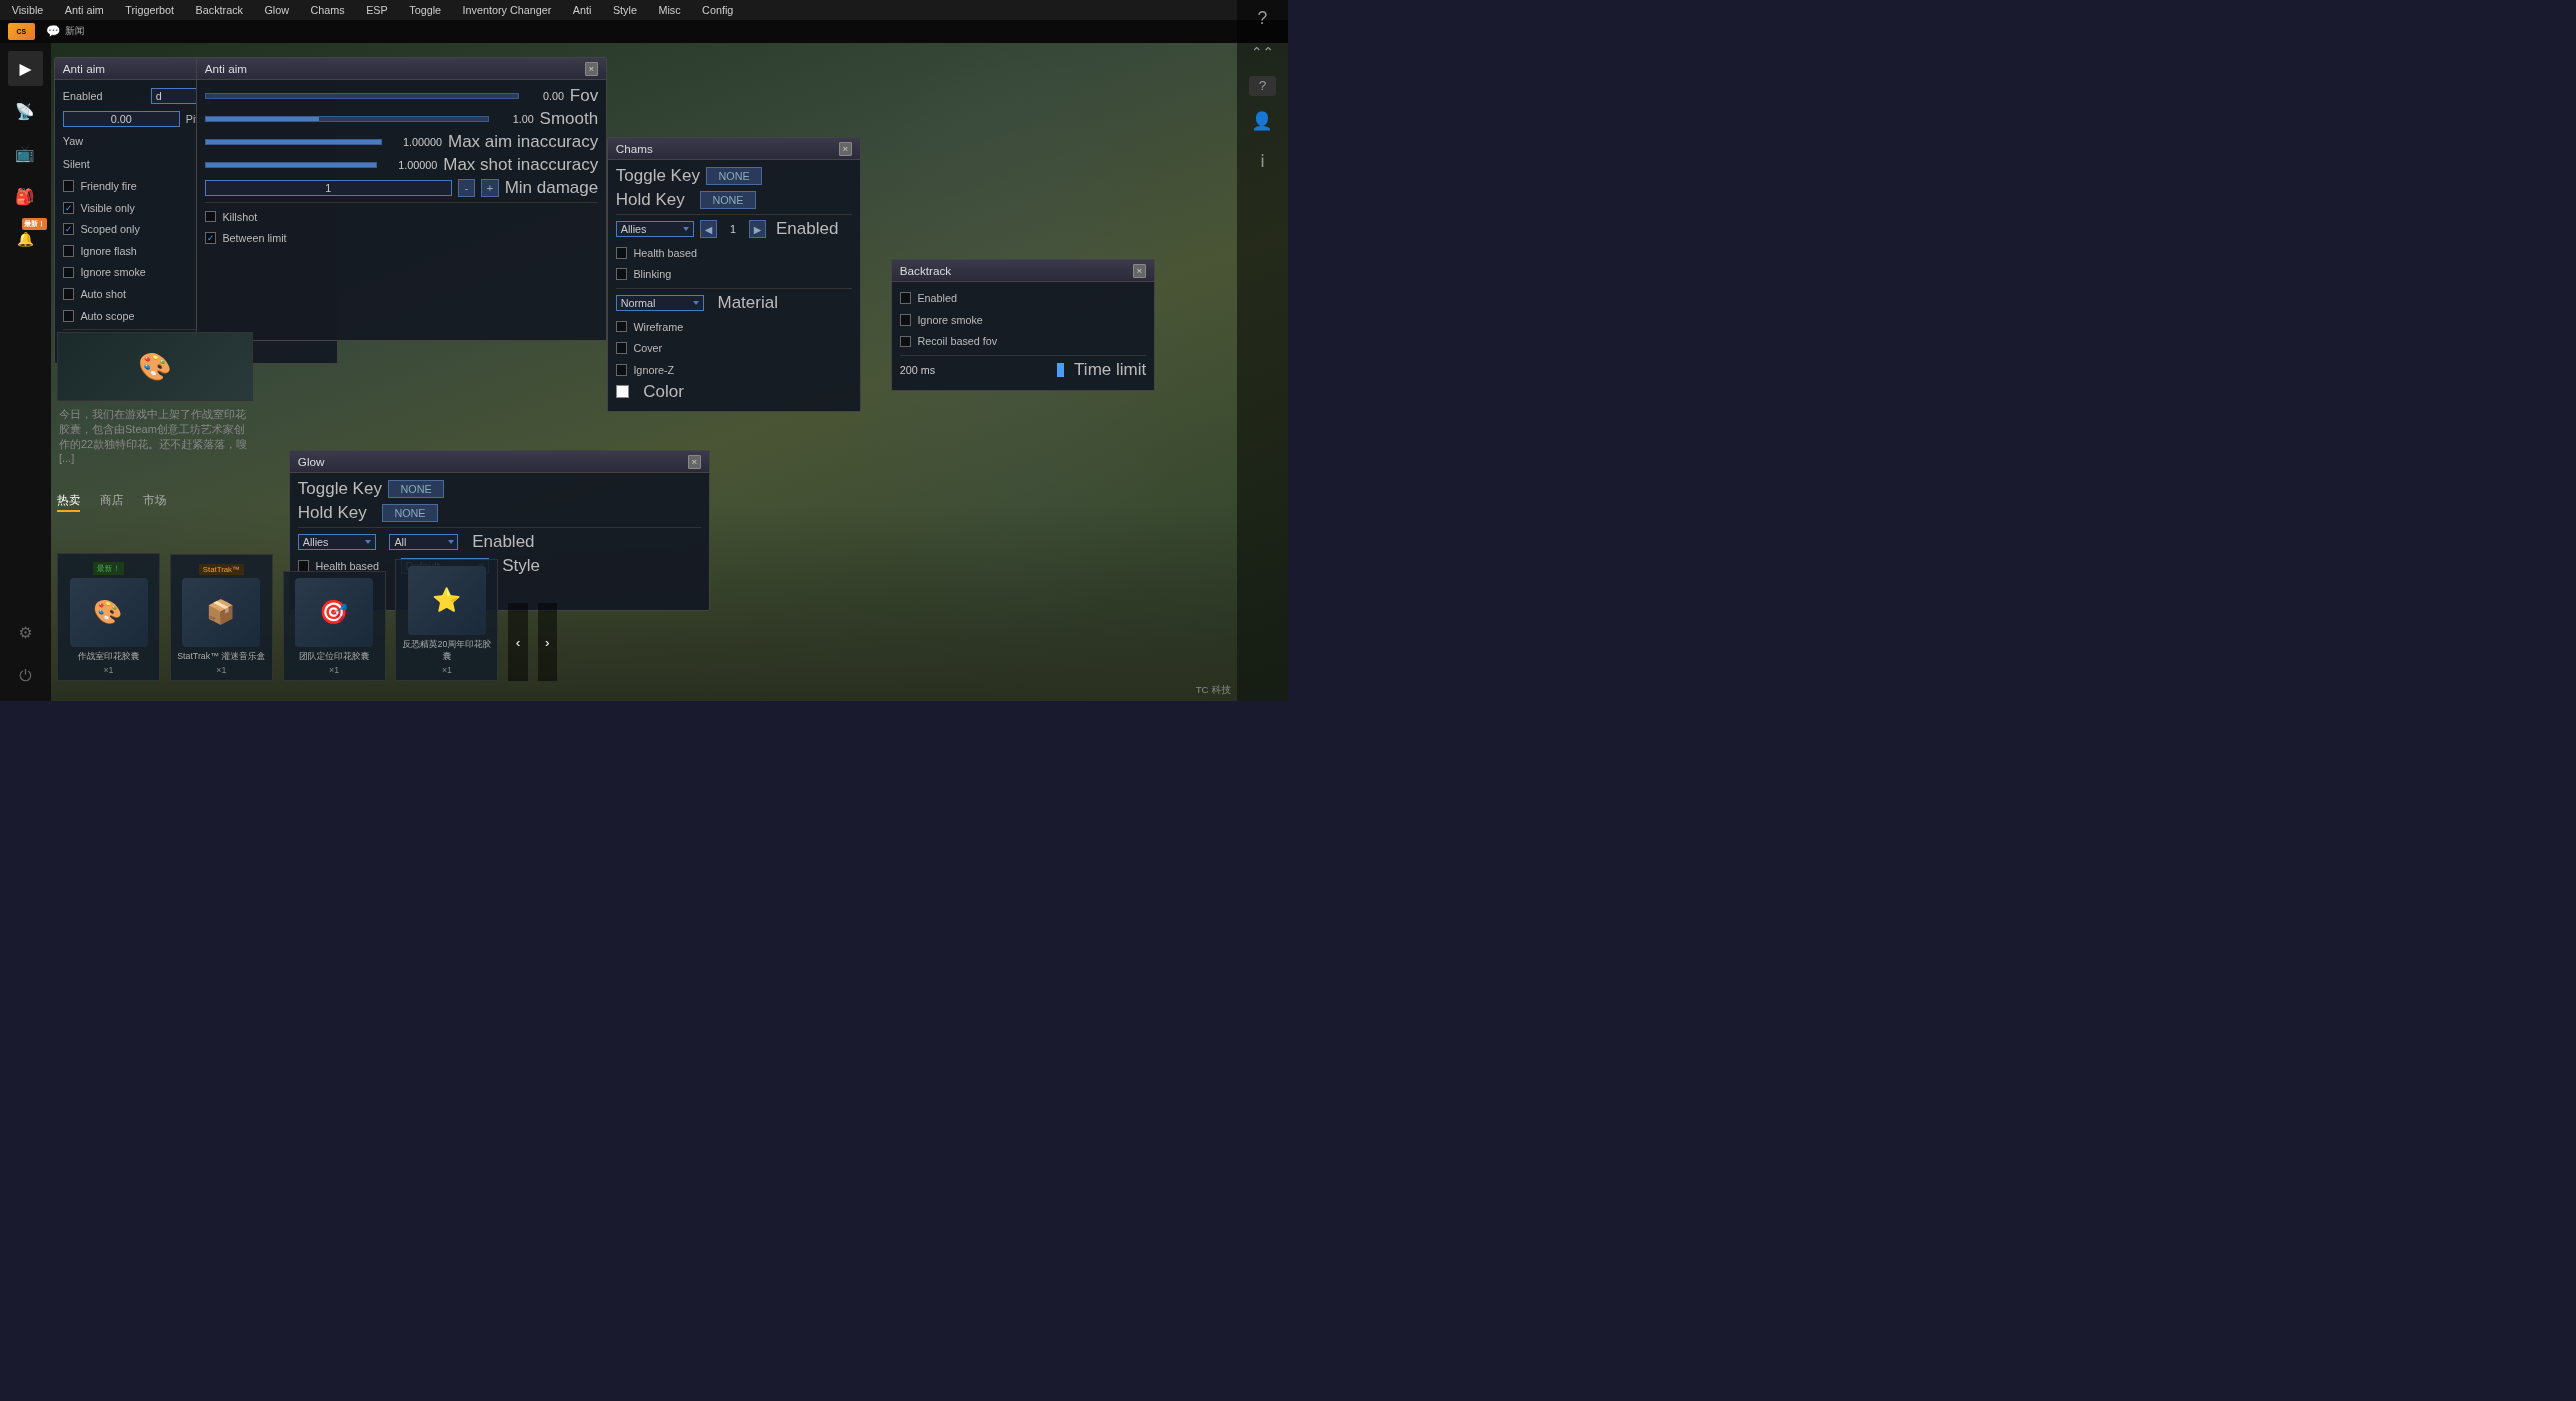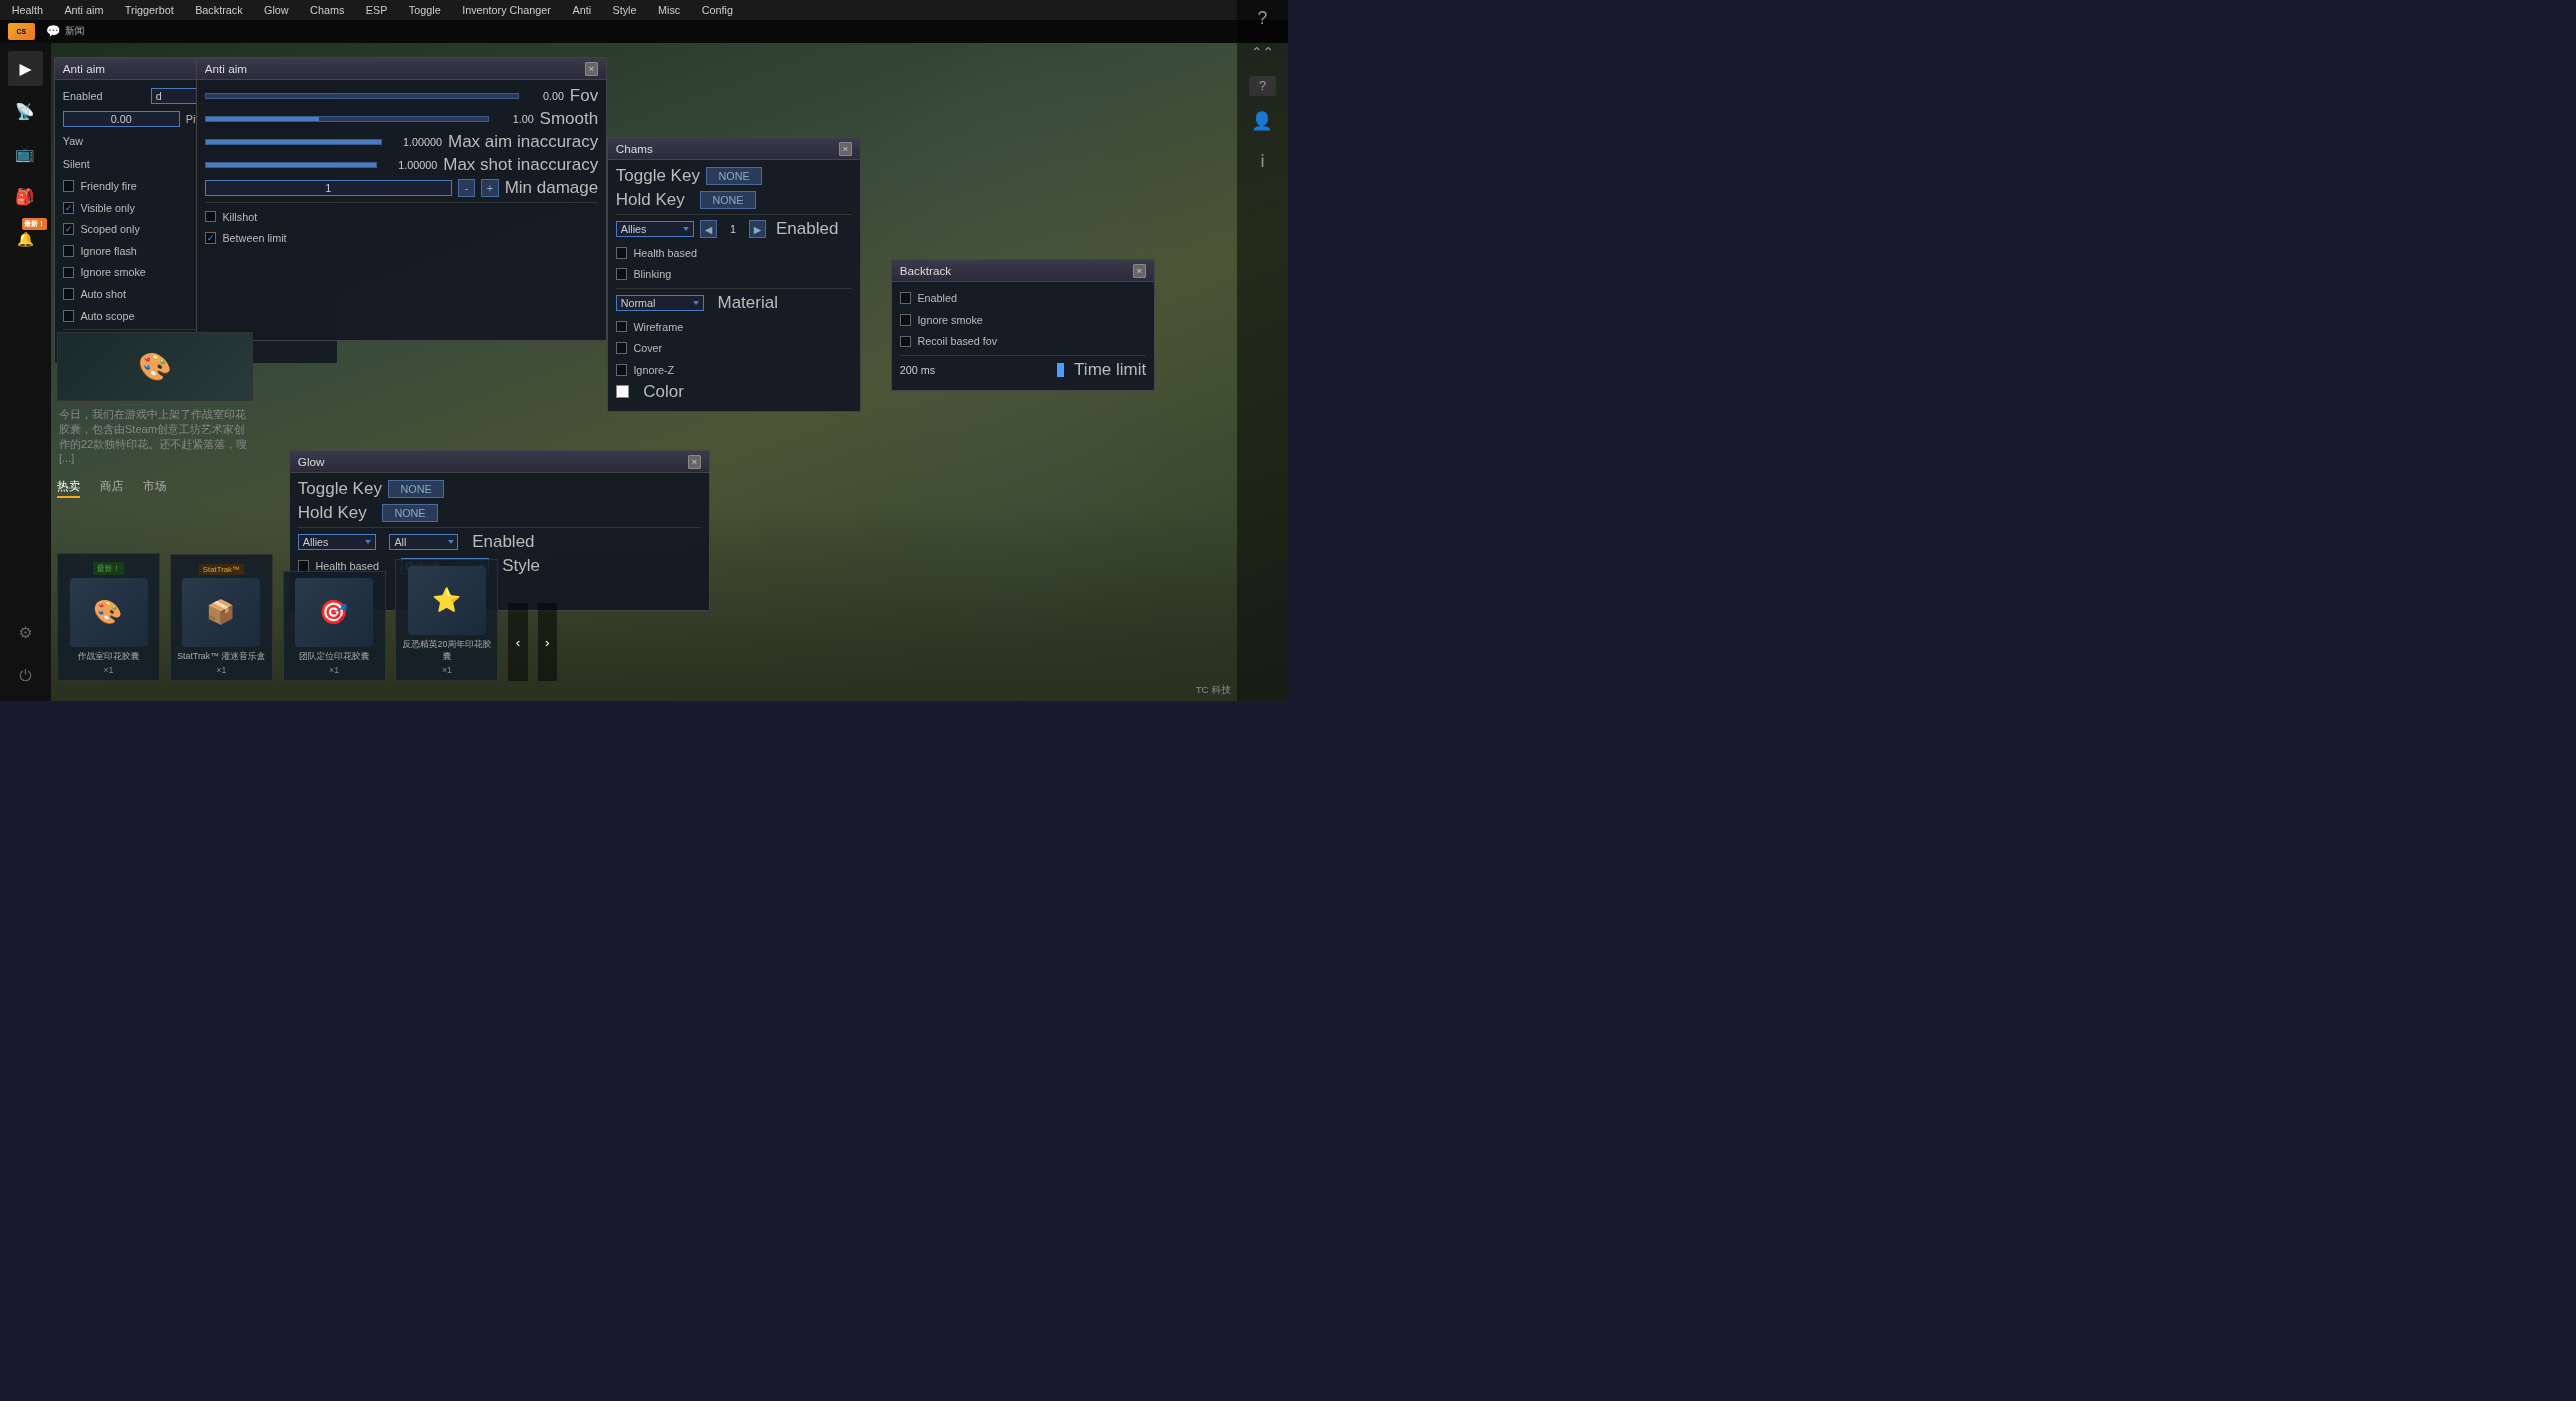--- a/index.html
+++ b/index.html
@@ -364,21 +364,21 @@
 <div class="game-bg">
 
   <div style="position:absolute;inset:0;background:linear-gradient(160deg,#1a2a1a 0%,#2a3a2a 20%,#3a4a3a 40%,#4a5535 60%,#3a4a30 80%,#2a3a28 100%);"></div>
 
   <div style="position:absolute;bottom:0;left:51px;right:51px;height:196px;background:linear-gradient(0deg,#2a3020 0%,transparent 100%);"></div>
 
   <div style="position:absolute;right:98px;top:29px;width:352px;height:626px;background:radial-gradient(ellipse at center,rgba(70,90,110,0.15) 0%,transparent 70%);"></div>
 </div>
 
 <div class="top-menu">
-  <span class="menu-item">Health</span>
+  <span class="menu-item">Visible</span>
   <span class="menu-item">Anti aim</span>
   <span class="menu-item">Triggerbot</span>
   <span class="menu-item">Backtrack</span>
   <span class="menu-item">Glow</span>
   <span class="menu-item">Chams</span>
   <span class="menu-item">ESP</span>
   <span class="menu-item">Toggle</span>
   <span class="menu-item">Inventory Changer</span>
   <span class="menu-item">Anti</span>
   <span class="menu-item">Style</span>
@@ -701,21 +701,21 @@
       <span class="label-text" style="margin-left:7.8px;">Color</span>
     </div>
   </div>
 </div>
 
 <div style="position:absolute;bottom:235px;left:57px;width:196px;z-index:50;">
   <div style="width:100%;height:69px;background:linear-gradient(135deg,#1a2a2a,#2a3a3a);border:1px solid #333;margin-bottom:3.9px;display:flex;align-items:center;justify-content:center;font-size:27px;">🎨</div>
   <div style="font-size:11px;color:#888;padding:2px;">今日，我们在游戏中上架了作战室印花胶囊，包含由Steam创意工坊艺术家创作的22款独特印花。还不赶紧落落，嗖[...]</div>
 </div>
 
-<div style="position:absolute;bottom:203px;left:57px;display:flex;gap:19.6px;z-index:60;margin-top:24px;">
+<div style="position:absolute;bottom:189px;left:57px;display:flex;gap:19.6px;z-index:60;margin-top:24px;">
   <span style="font-size:11.7px;color:#fff;border-bottom:2px solid #f5a623;padding-bottom:2px;cursor:pointer;">热卖</span>
   <span style="font-size:11.7px;color:#aaa;cursor:pointer;">商店</span>
   <span style="font-size:11.7px;color:#aaa;cursor:pointer;">市场</span>
 </div>
 
 <div style="position:absolute;bottom:19.6px;left:57px;display:flex;gap:9.8px;z-index:60;align-items:flex-end;">
 
   <div class="item-card">
     <div style="font-size:7.8px;color:#4aaa4a;background:#1a3a1a;padding:1px 3.9px;margin-bottom:2.9px;display:inline-block;">最新！</div>
     <div class="item-img">

